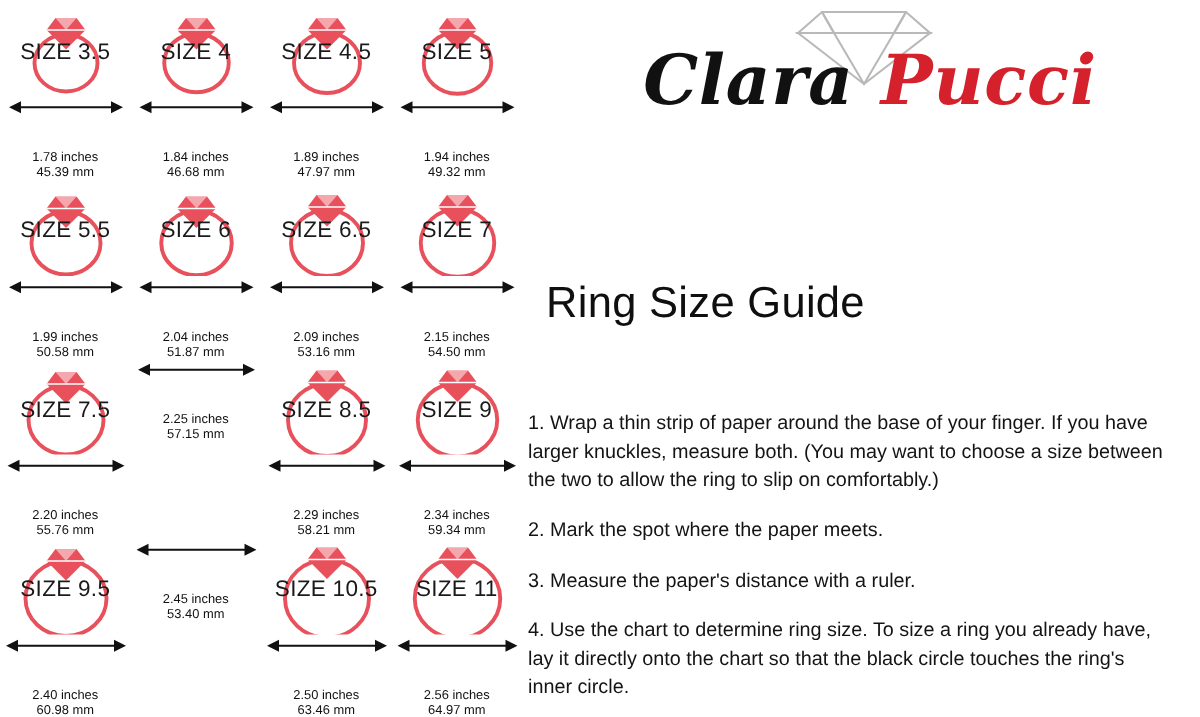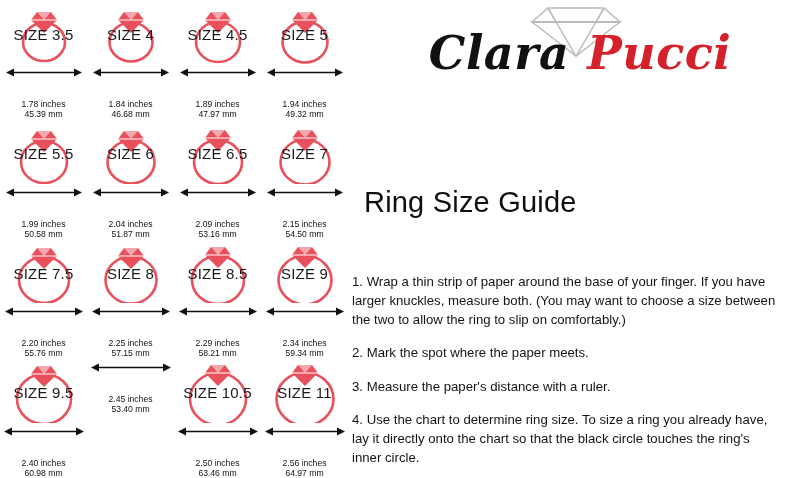--- a/index.html
+++ b/index.html
@@ -364,30 +364,20 @@
             <path d="M79 6.5 L71 2.5 L71 10.5 Z" fill="#111"></path>
           </svg>
         </div>
         <div class="dims">
           <div>2.20 inches</div>
           <div>55.76 mm</div>
         </div>
       </div>
 
       <div class="ring-cell">
-        <div class="ring-art">
-          <svg width="78" height="64" viewBox="0 0 78 64">
-            <ellipse cx="39" cy="41" rx="25.5" ry="23.5" fill="none" stroke="#e8505b" stroke-width="2.6"></ellipse>
-            <path d="M26 17 L52 17 L46 9 L32 9 Z" fill="#e8505b"></path>
-            <path d="M32 9 L39 17 L46 9 Z" fill="#ffffff" opacity="0.5"></path>
-            <path d="M26 17 L39 30 L52 17 Z" fill="#e8505b"></path>
-            <line x1="26" y1="17" x2="52" y2="17" stroke="#ffffff" stroke-width="1"></line>
-          </svg>
-          <div class="size-label">SIZE 8</div>
-        </div>
         <div class="arrow-wrap">
           <svg width="80" height="13" viewBox="0 0 80 13">
             <line x1="6" y1="6.5" x2="74" y2="6.5" stroke="#111" stroke-width="1.3"></line>
             <path d="M1 6.5 L9 2.5 L9 10.5 Z" fill="#111"></path>
             <path d="M79 6.5 L71 2.5 L71 10.5 Z" fill="#111"></path>
           </svg>
         </div>
         <div class="dims">
           <div>2.25 inches</div>
           <div>57.15 mm</div>

